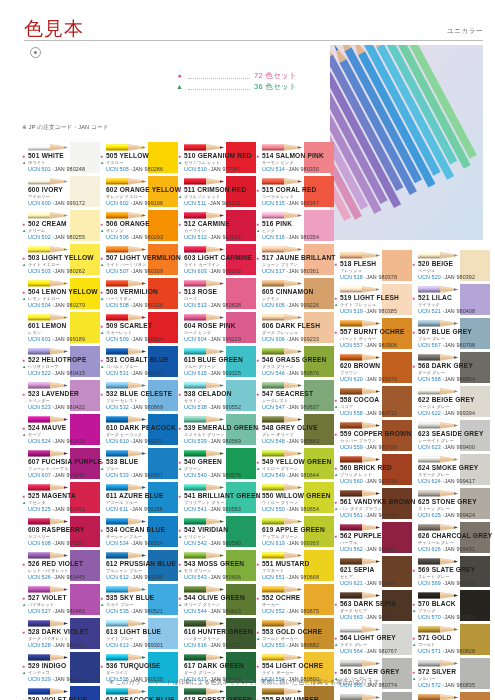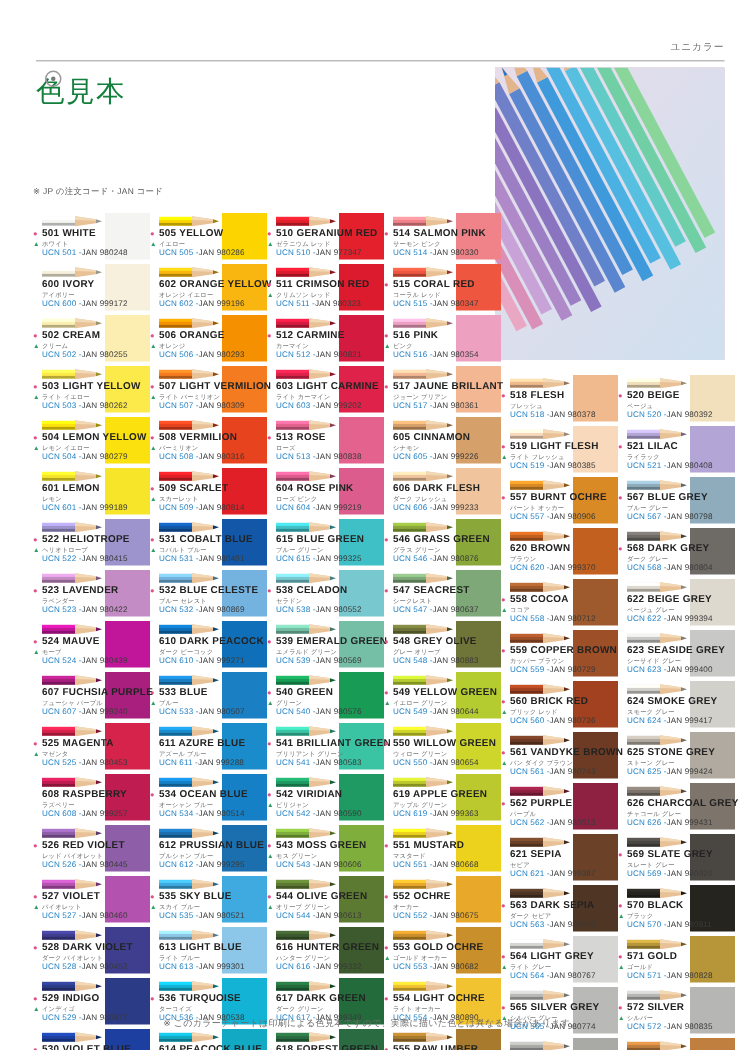--- a/index.html
+++ b/index.html
@@ -6,21 +6,21 @@
   body{
     width:495px;height:700px;background:#ffffff;
     font-family:"Liberation Sans","DejaVu Sans",sans-serif;
     -webkit-font-smoothing:none;overflow:hidden;position:relative;
   }
   #page{position:relative;width:495px;height:700px;overflow:hidden;}
 
   
   .page-title{
     position:absolute;left:24px;top:16px;
-    font-size:19px;letter-spacing:1px;color:#15803d;font-weight:400;margin-top:32px;
+    font-size:19px;letter-spacing:1px;color:#b91c1c;font-weight:400;
   }
   .brand-label{
     position:absolute;right:12px;top:27px;
     font-size:6.5px;letter-spacing:.6px;color:#6e6e6e;
   }
   .head-rule{
     position:absolute;left:24px;right:12px;top:40px;
     height:1px;background:#bdbdbd;
   }
   .dot-icon{
@@ -99,20 +99,32 @@
 
 <div id="page">
 
   <div class="page-title">色見本</div>
   <div class="brand-label">ユニカラー</div>
   <div class="head-rule"></div>
   <div class="dot-icon">
       <i></i>
     </div>
 
+  <div class="legend">
+      <div class="legend-row">
+        <span class="lg-mark circle">●</span>
+        <span class="lg-dots"></span>
+        <span class="lg-text pink">72 色セット</span>
+      </div>
+      <div class="legend-row">
+        <span class="lg-mark tri">▲</span>
+        <span class="lg-dots"></span>
+        <span class="lg-text green">36 色セット</span>
+      </div>
+    </div>
 
   <div class="photo">
     <svg viewBox="0 0 153 195" preserveAspectRatio="none">
       <defs>
         <linearGradient id="bgG" x1="0" y1="0" x2="1" y2="1">
           <stop offset="0" stop-color="#e8dcea"></stop>
             <stop offset="1" stop-color="#cfe0ef"></stop>
         </linearGradient>
       </defs>
       <rect width="153" height="195" fill="url(#bgG)"></rect>

